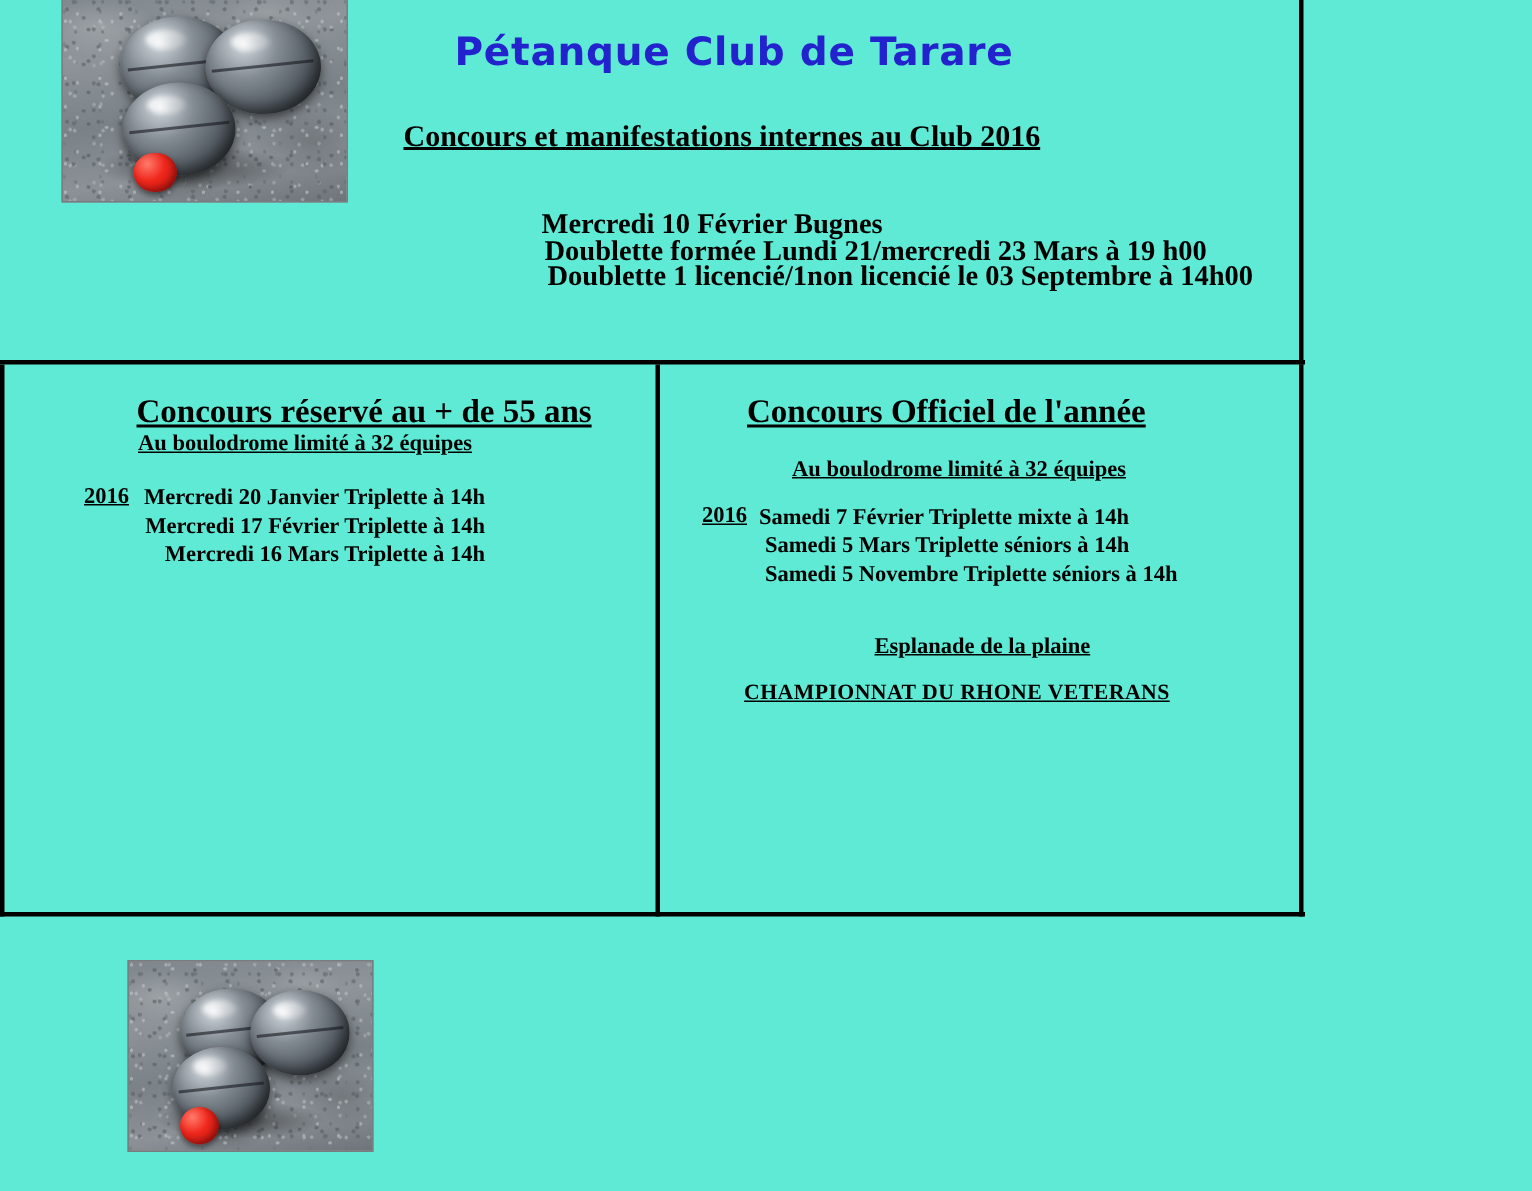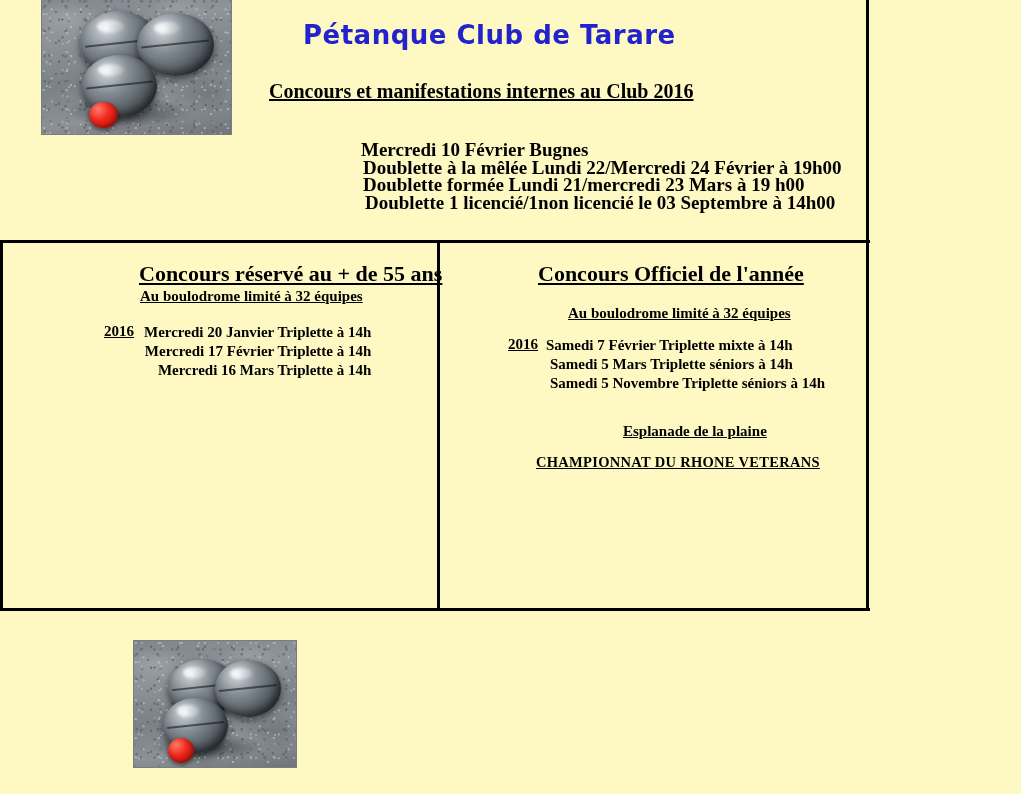--- a/index.html
+++ b/index.html
@@ -14,21 +14,21 @@
     font-family: "Liberation Serif", serif;
     color: #000000;
     overflow: hidden;
     position: relative;
   }
 
   #page {
     position: relative;
     width: 1021px;
     height: 794px;
-    background: #fef9c3;
+    background: #5eead4;
   }
 
   
   .doc-table {
     position: absolute;
     left: 0;
     top: 0;
     width: 870px;
     height: 611px;
   }
@@ -233,21 +233,20 @@
   .top-events div:nth-child(n+2) { padding-left: 2px; }
   .top-events div:last-child { padding-left: 4px; }
 
   
   .cell-left {
     position: absolute;
     left: 3px;
     top: 0;
     width: 373px;
     height: 365px;
-    margin-left: 48px;
   }
   .head-left {
     position: absolute;
     left: 88px;
     top: 18px;
     font-size: 22px;
     font-weight: bold;
     text-decoration: underline;
     white-space: nowrap;
   }
@@ -279,21 +278,20 @@
     text-align: right;
   }
 
   
   .cell-right {
     position: absolute;
     left: 440px;
     top: 0;
     width: 426px;
     height: 365px;
-    margin-left: 40px;
   }
   .head-right {
     position: absolute;
     left: 58px;
     top: 18px;
     font-size: 22px;
     font-weight: bold;
     text-decoration: underline;
     white-space: nowrap;
   }
@@ -371,21 +369,20 @@
       <div class="ball" style="left:50%;top:14%;width:41%;height:45%;"></div>
       <div class="ball" style="left:21%;top:44%;width:40%;height:44%;"></div>
       <div class="jack" style="left:25%;top:77%;width:15%;height:19%;"></div>
     </div>
 
     <div class="club-title">Pétanque Club de Tarare</div>
     <div class="subtitle">Concours et manifestations internes au Club 2016</div>
 
     <div class="top-events">
       <div>Mercredi 10 Février Bugnes</div>
-      <div>Doublette à la mêlée Lundi 22/Mercredi 24 Février à 19h00</div>
       <div>Doublette formée Lundi 21/mercredi 23 Mars à 19 h00</div>
       <div>Doublette 1 licencié/1non licencié le 03 Septembre à 14h00</div>
     </div>
 
     <div class="row-bottom">
       <div class="border-left-bottom"></div>
       <div class="border-right-bottom"></div>
       <div class="border-bottom-line"></div>
       <div class="border-middle-v"></div>
 

